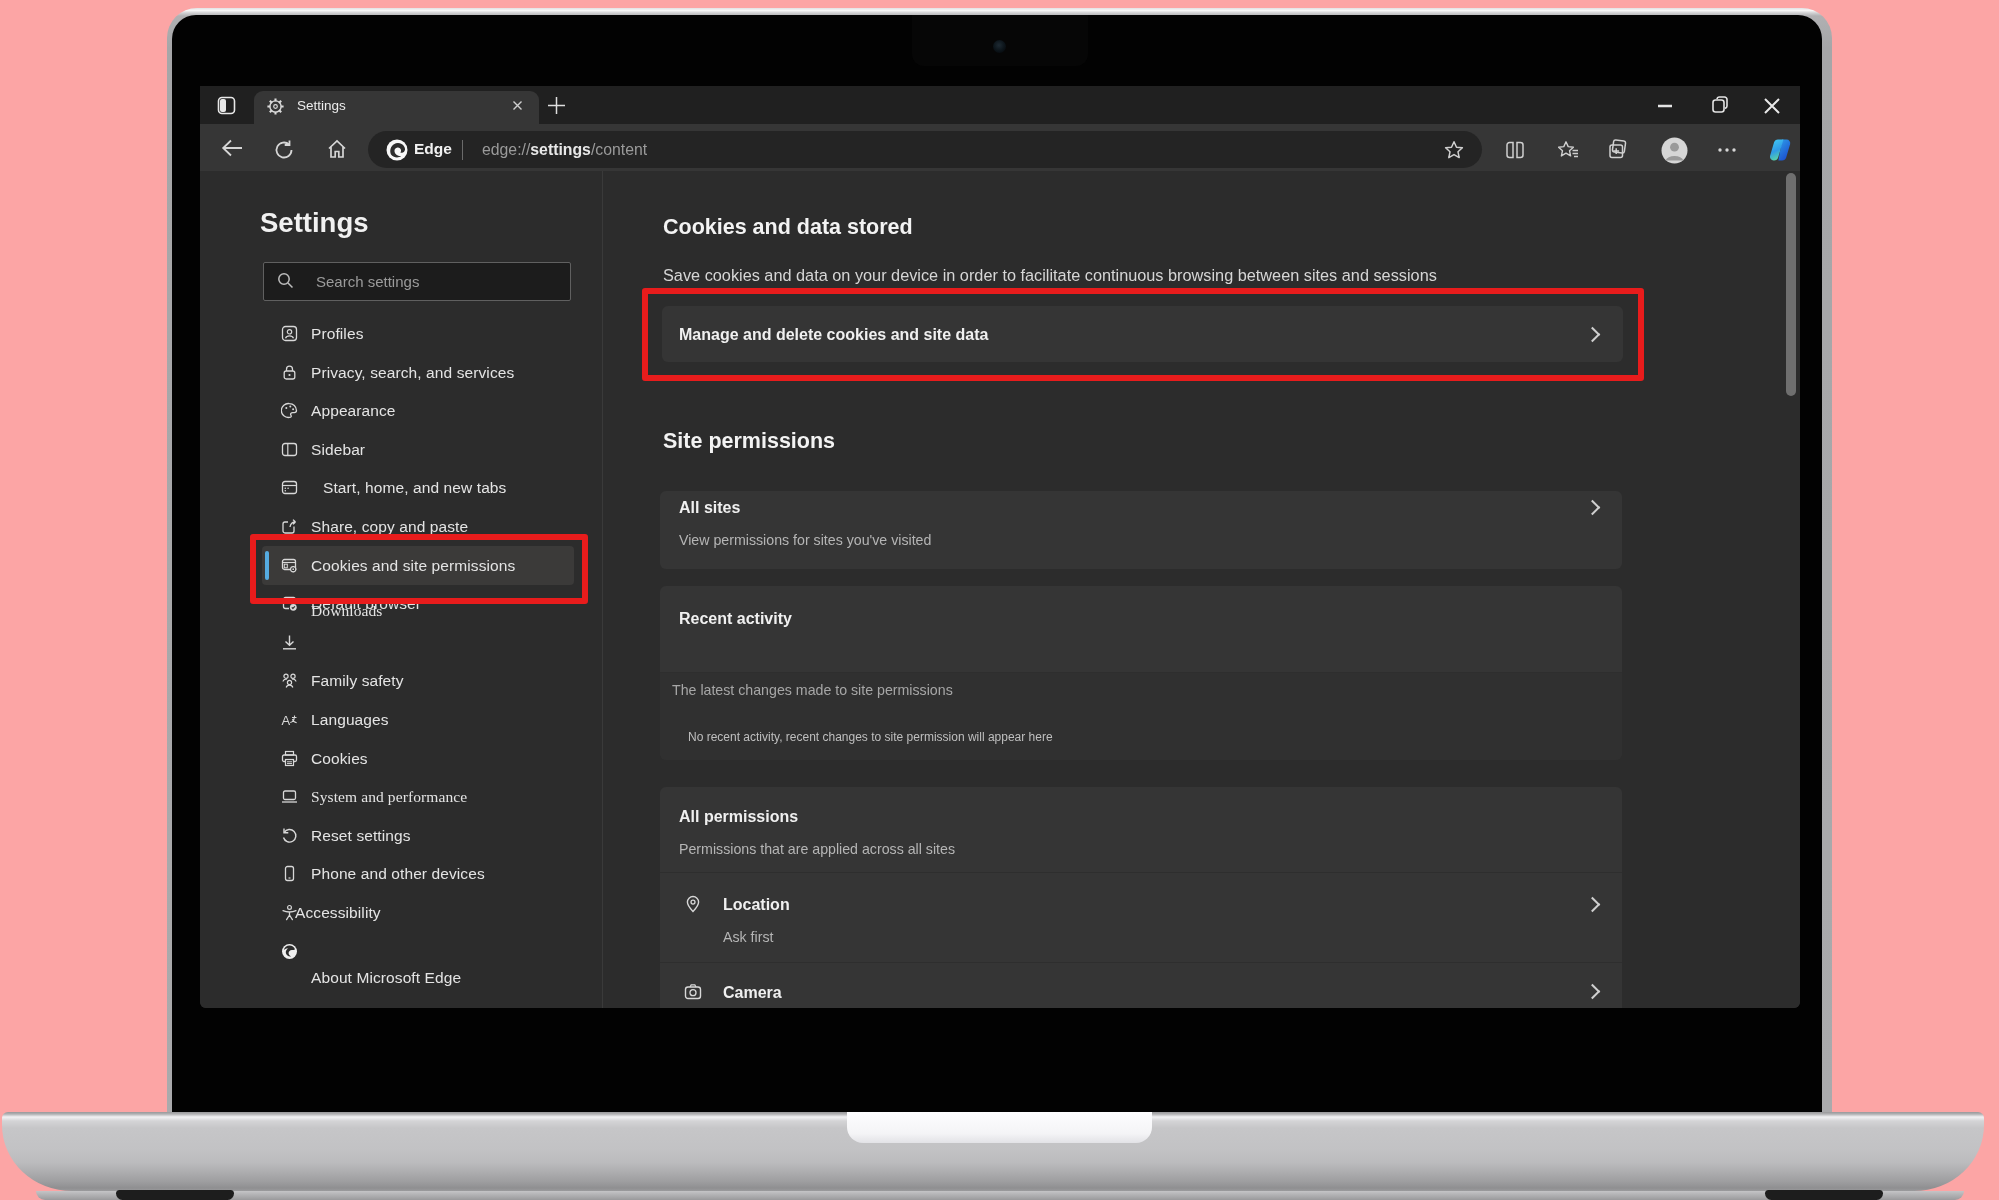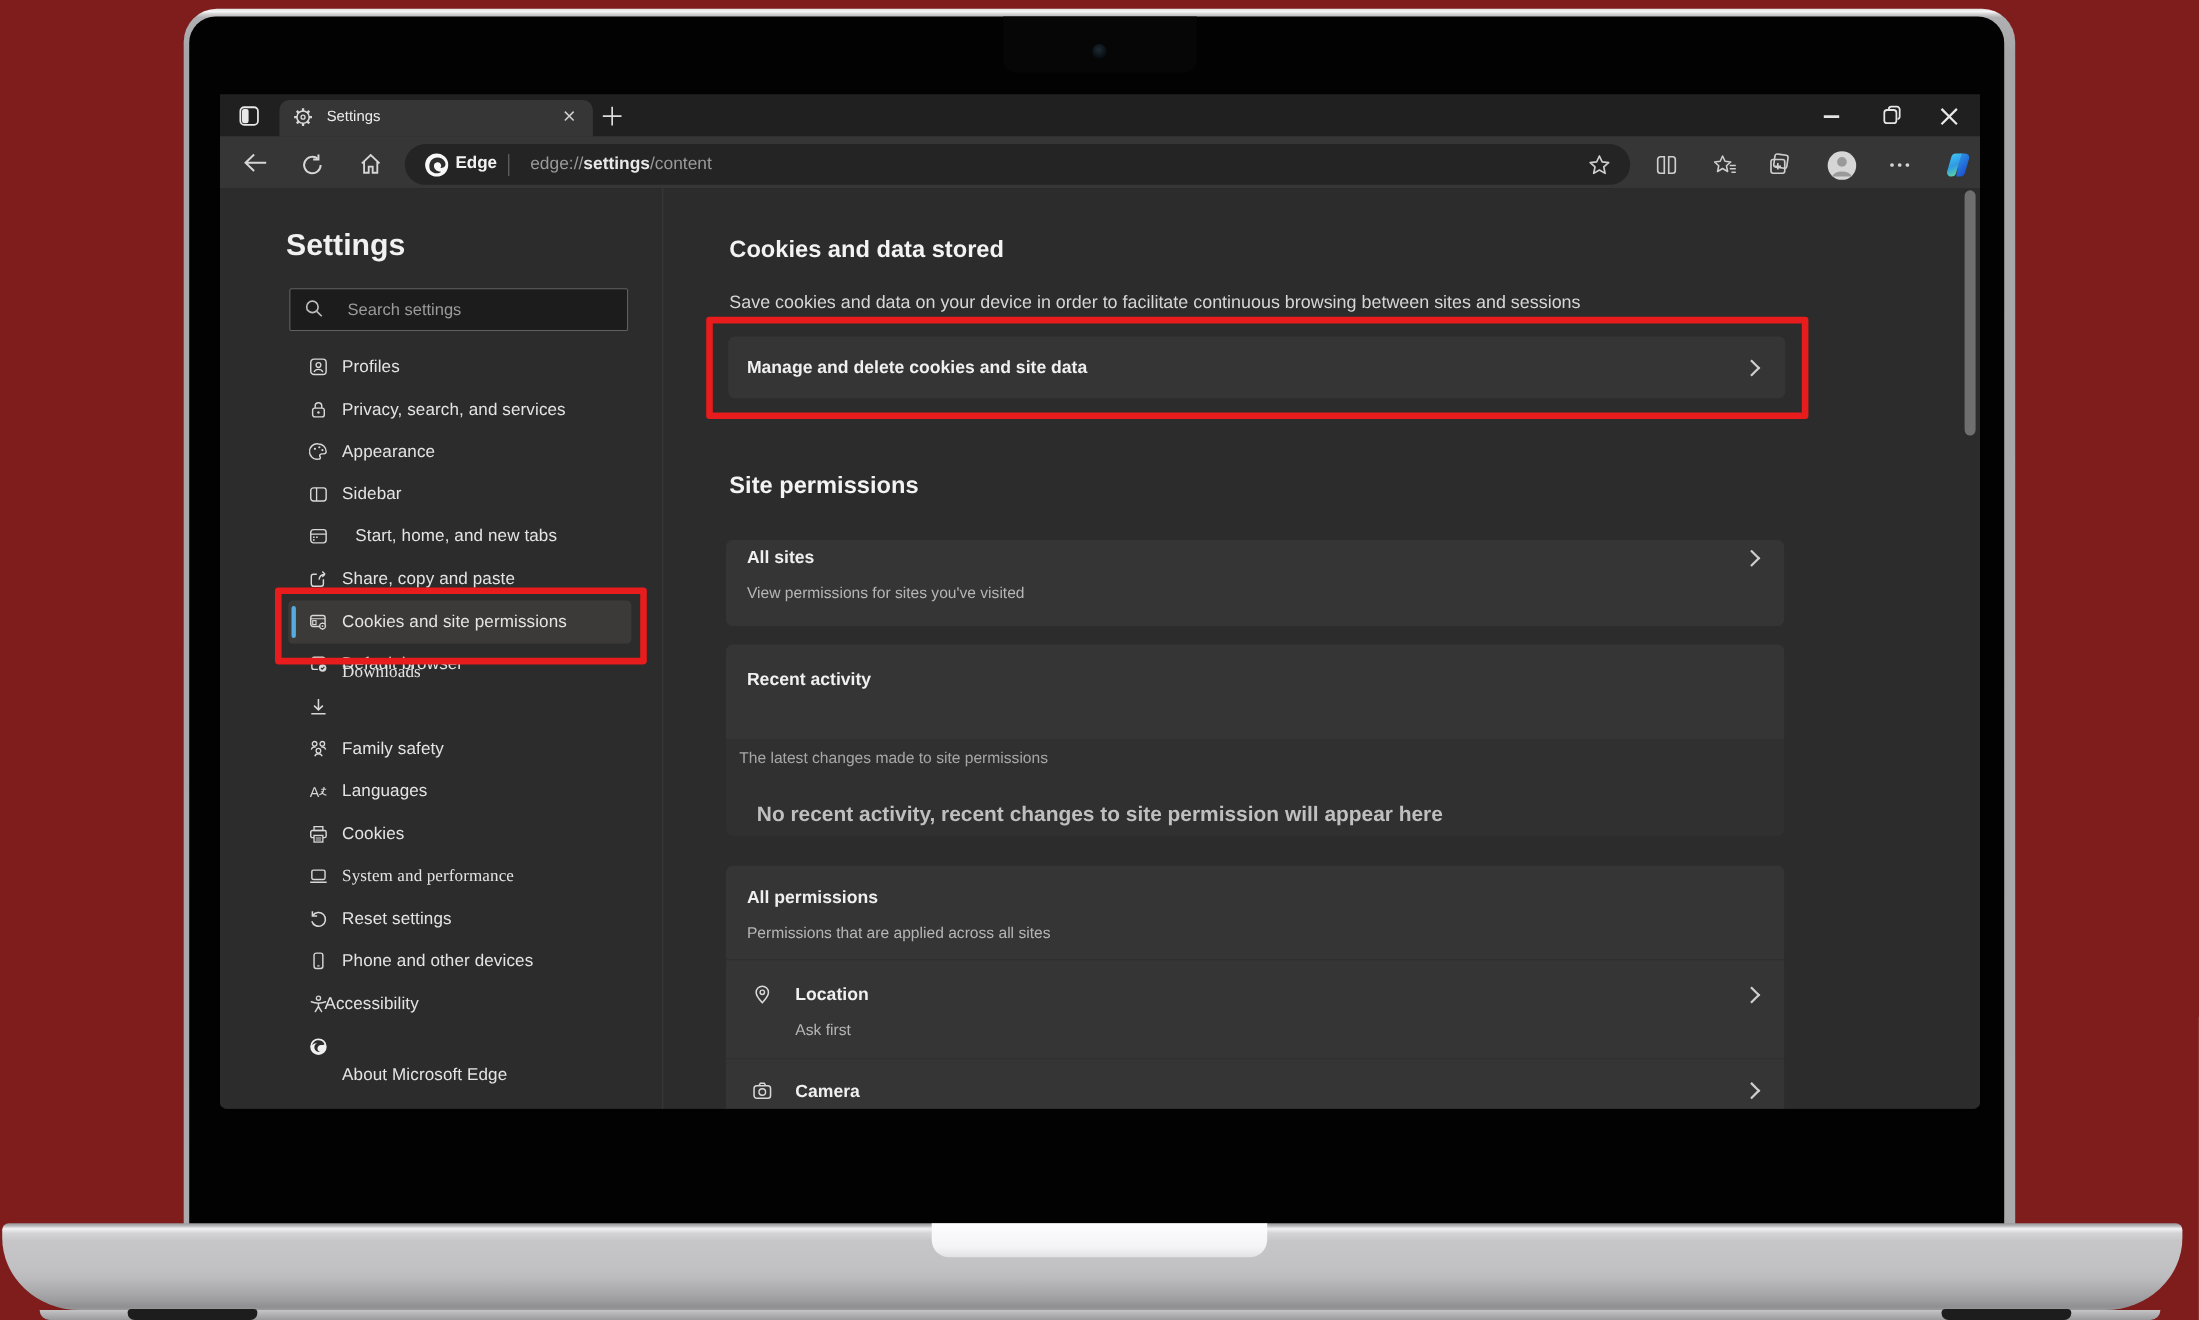--- a/index.html
+++ b/index.html
@@ -1,16 +1,16 @@
 <!DOCTYPE html>
 <html><head>
 <meta charset="utf-8">
 <style>
   html,body{margin:0;padding:0;background:#ffffff;}
-  #stage{position:relative;width:1999px;height:1200px;background:#7f1d1d;overflow:hidden;
+  #stage{position:relative;width:1999px;height:1200px;background:#fca5a5;overflow:hidden;
     font-family:"Liberation Sans", sans-serif;}
   .abs{position:absolute;}
   .tx{position:absolute;white-space:nowrap;}
   
   #rim{left:167px;top:8px;width:1665px;height:1107px;border-radius:30px 30px 2px 2px;
      background:linear-gradient(180deg,#e2e2e4 0px,#f6f6f6 2.5px,#d0d0d2 5px,#b0b0b2 8px,#a6a6a8 40px,#aaaaac 100%);}
   #bezel{left:172px;top:15px;width:1650px;height:1100px;border-radius:24px 24px 0 0;background:#020202;}
   #notch{left:912px;top:15px;width:176px;height:51px;background:#060606;border-radius:0 0 12px 12px;}
   #cam{left:993px;top:40px;width:13px;height:13px;border-radius:50%;
      background:radial-gradient(circle at 45% 40%, #1e2a33 0%, #0e171d 45%, #060a0e 80%);}
@@ -287,21 +287,21 @@
     <div class="tx h1" style="left:463px;top:343px;">Site permissions</div>
     <div class="abs card" style="left:460px;top:405px;width:962px;height:78px;"></div>
     <div class="tx t1" style="left:479px;top:413px;">All sites</div>
     <div class="tx t2" style="left:479px;top:446px;">View permissions for sites you've visited</div>
     <div class="abs chev" style="left:1387px;top:416px;"></div>
     <div class="abs card" style="left:460px;top:500px;width:962px;height:174px;"></div>
     <div class="tx t1" style="left:479px;top:524px;">Recent activity</div>
     <div class="tx t2" style="left:472px;top:557px;margin-top:39px;">The latest changes made to site permissions</div>
     <div class="abs hdiv" style="left:460px;top:586px;width:962px;"></div>
     <div class="abs" style="left:460px;top:587px;width:962px;height:87px;background:rgba(0,0,0,0.08);border-radius:0 0 6px 6px;"></div>
-    <div class="tx" style="left:488px;top:644px;font-size:19px;color:#bfbfbf;font-weight:bold;">No recent activity, recent changes to site permission will appear here</div>
+    <div class="tx" style="left:488px;top:644px;font-size:12px;color:#bfbfbf;">No recent activity, recent changes to site permission will appear here</div>
     <div class="abs card" style="left:460px;top:701px;width:962px;height:221px;border-radius:6px 6px 0 0;"></div>
     <div class="tx t1" style="left:479px;top:722px;">All permissions</div>
     <div class="tx t2" style="left:479px;top:755px;">Permissions that are applied across all sites</div>
     <div class="abs hdiv" style="left:460px;top:786px;width:962px;"></div>
     <svg class="abs" style="left:484px;top:809px" width="18" height="18" viewBox="0 0 18 18">
         <path d="M9 1.5 a5.6 5.6 0 0 1 5.6 5.6 C14.6 10.8 9 16.5 9 16.5 S3.4 10.8 3.4 7.1 A5.6 5.6 0 0 1 9 1.5 Z" fill="none" stroke="#d8d8d8" stroke-width="1.4"></path>
         <circle cx="9" cy="7.1" r="2" fill="none" stroke="#d8d8d8" stroke-width="1.3"></circle>
       </svg>
     <div class="tx t1" style="left:523px;top:810px;">Location</div>
     <div class="tx t2" style="left:523px;top:843px;">Ask first</div>

